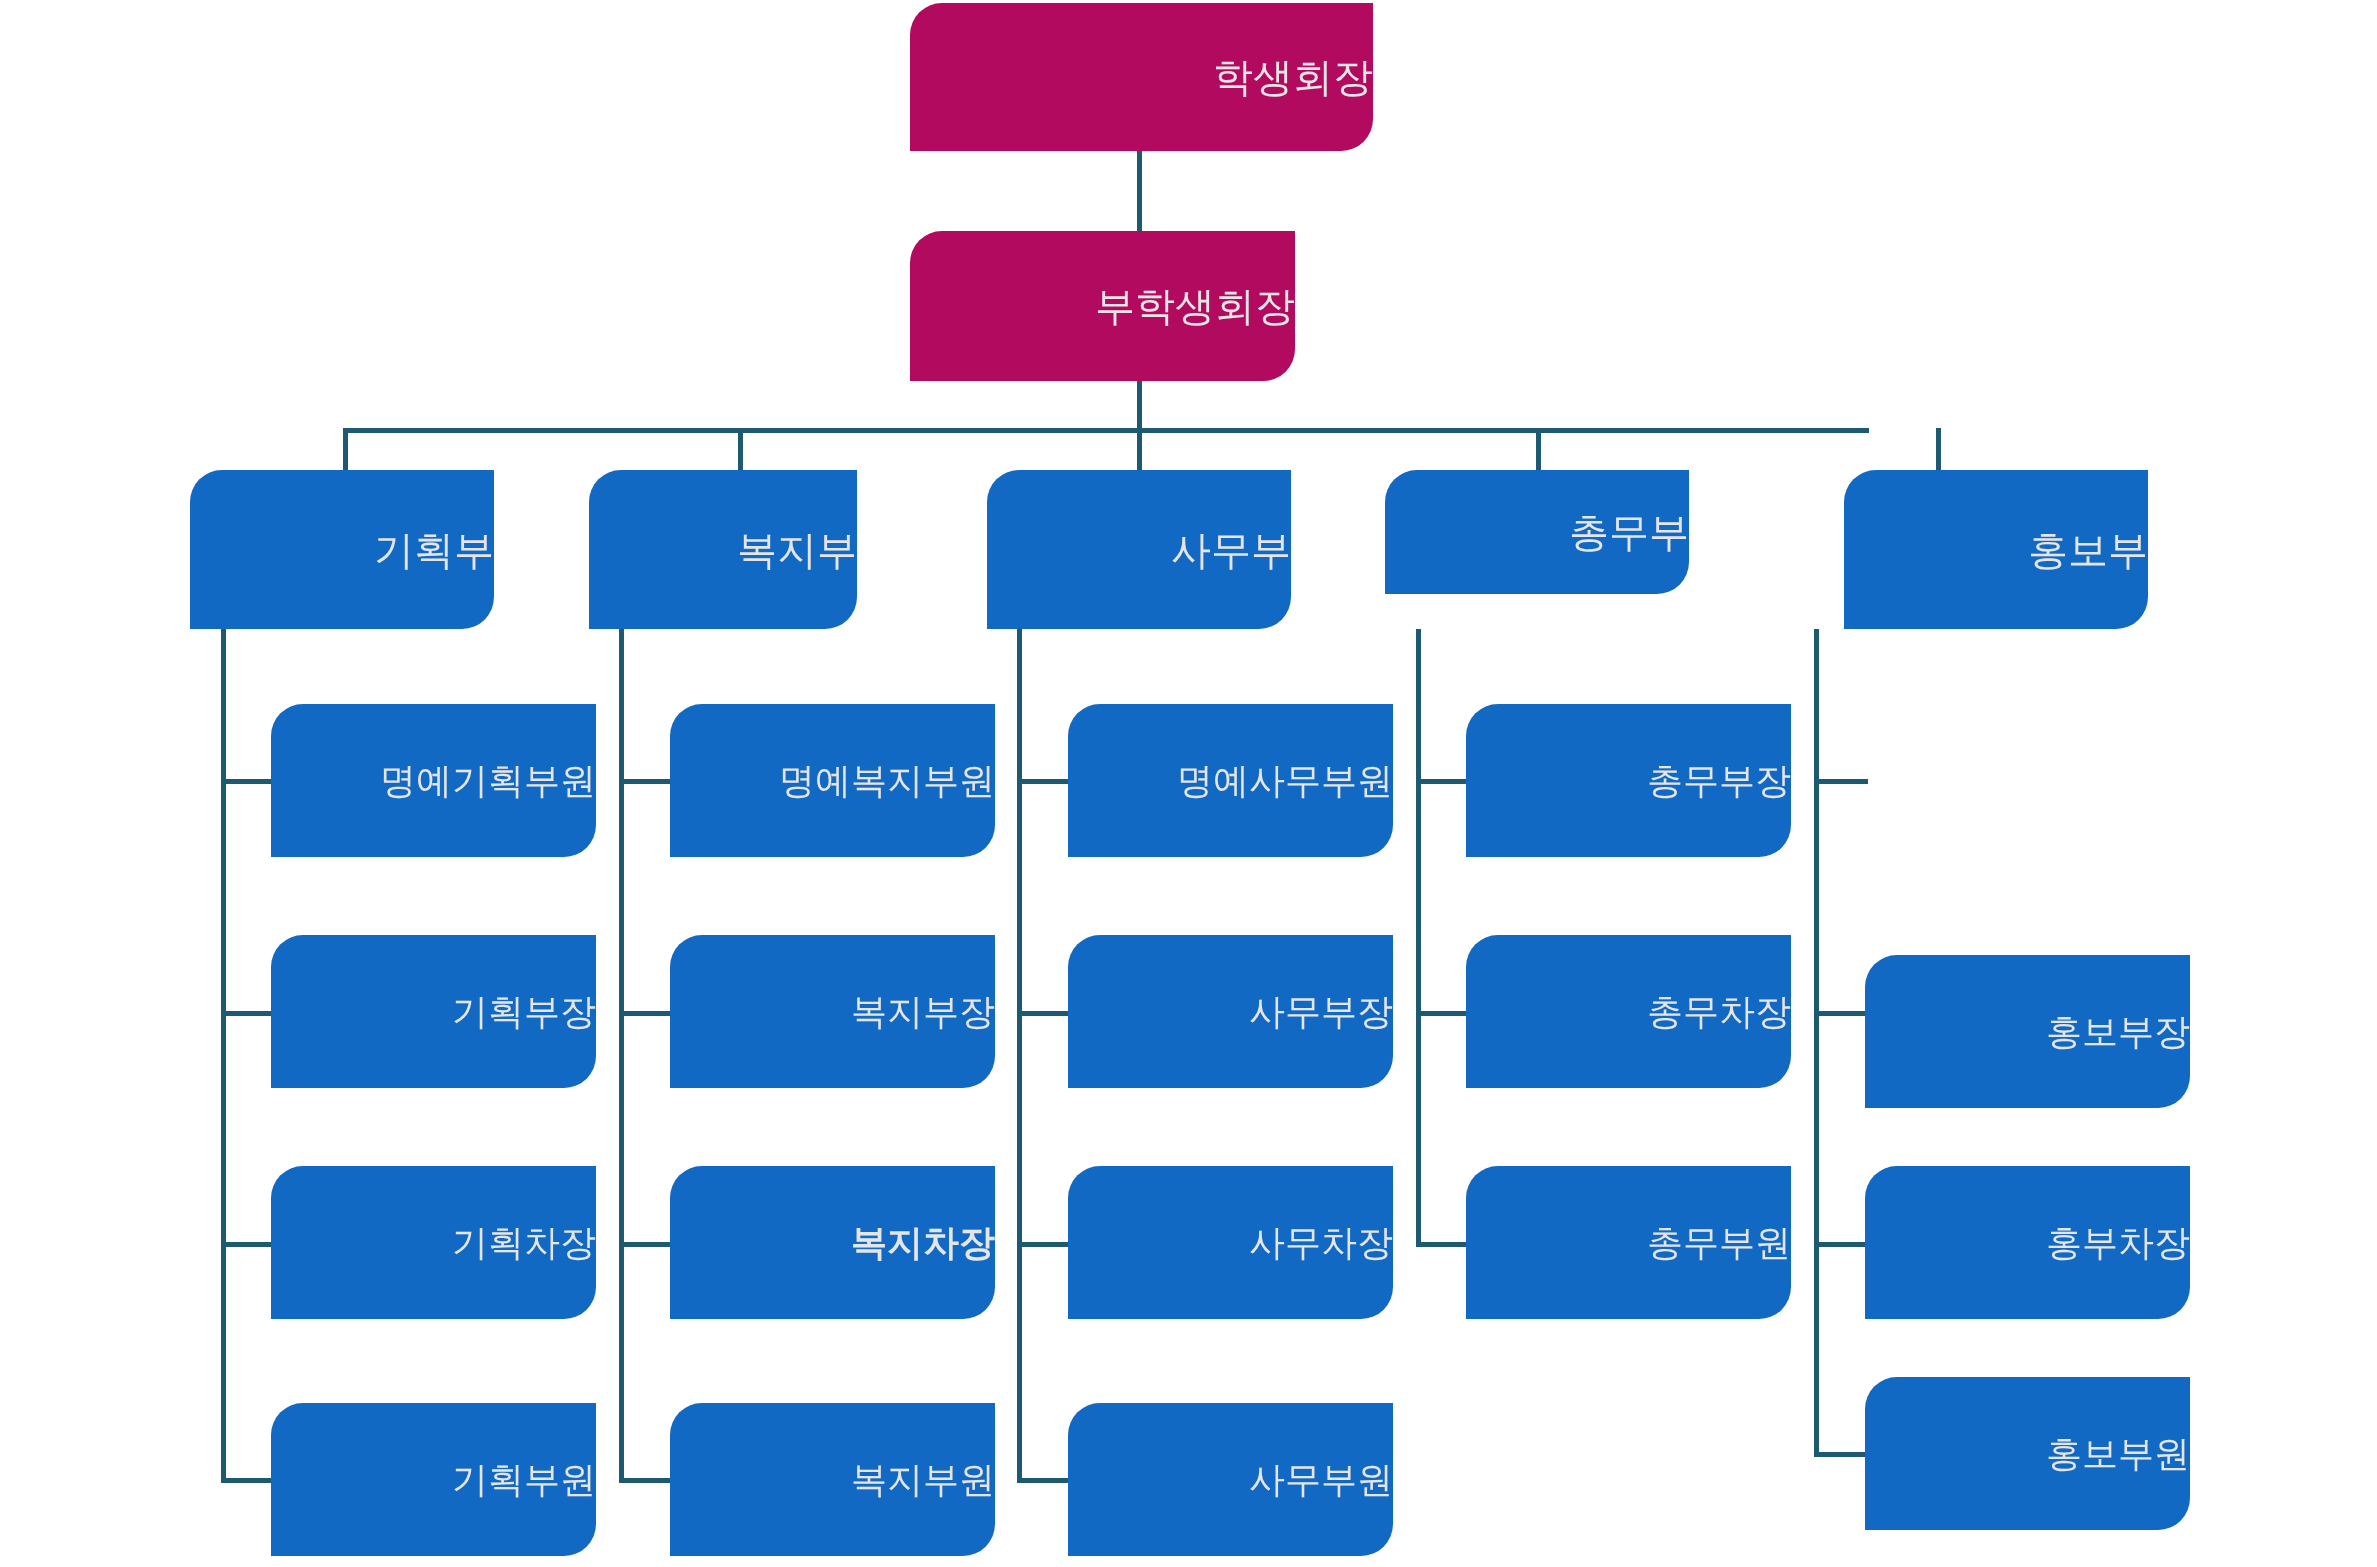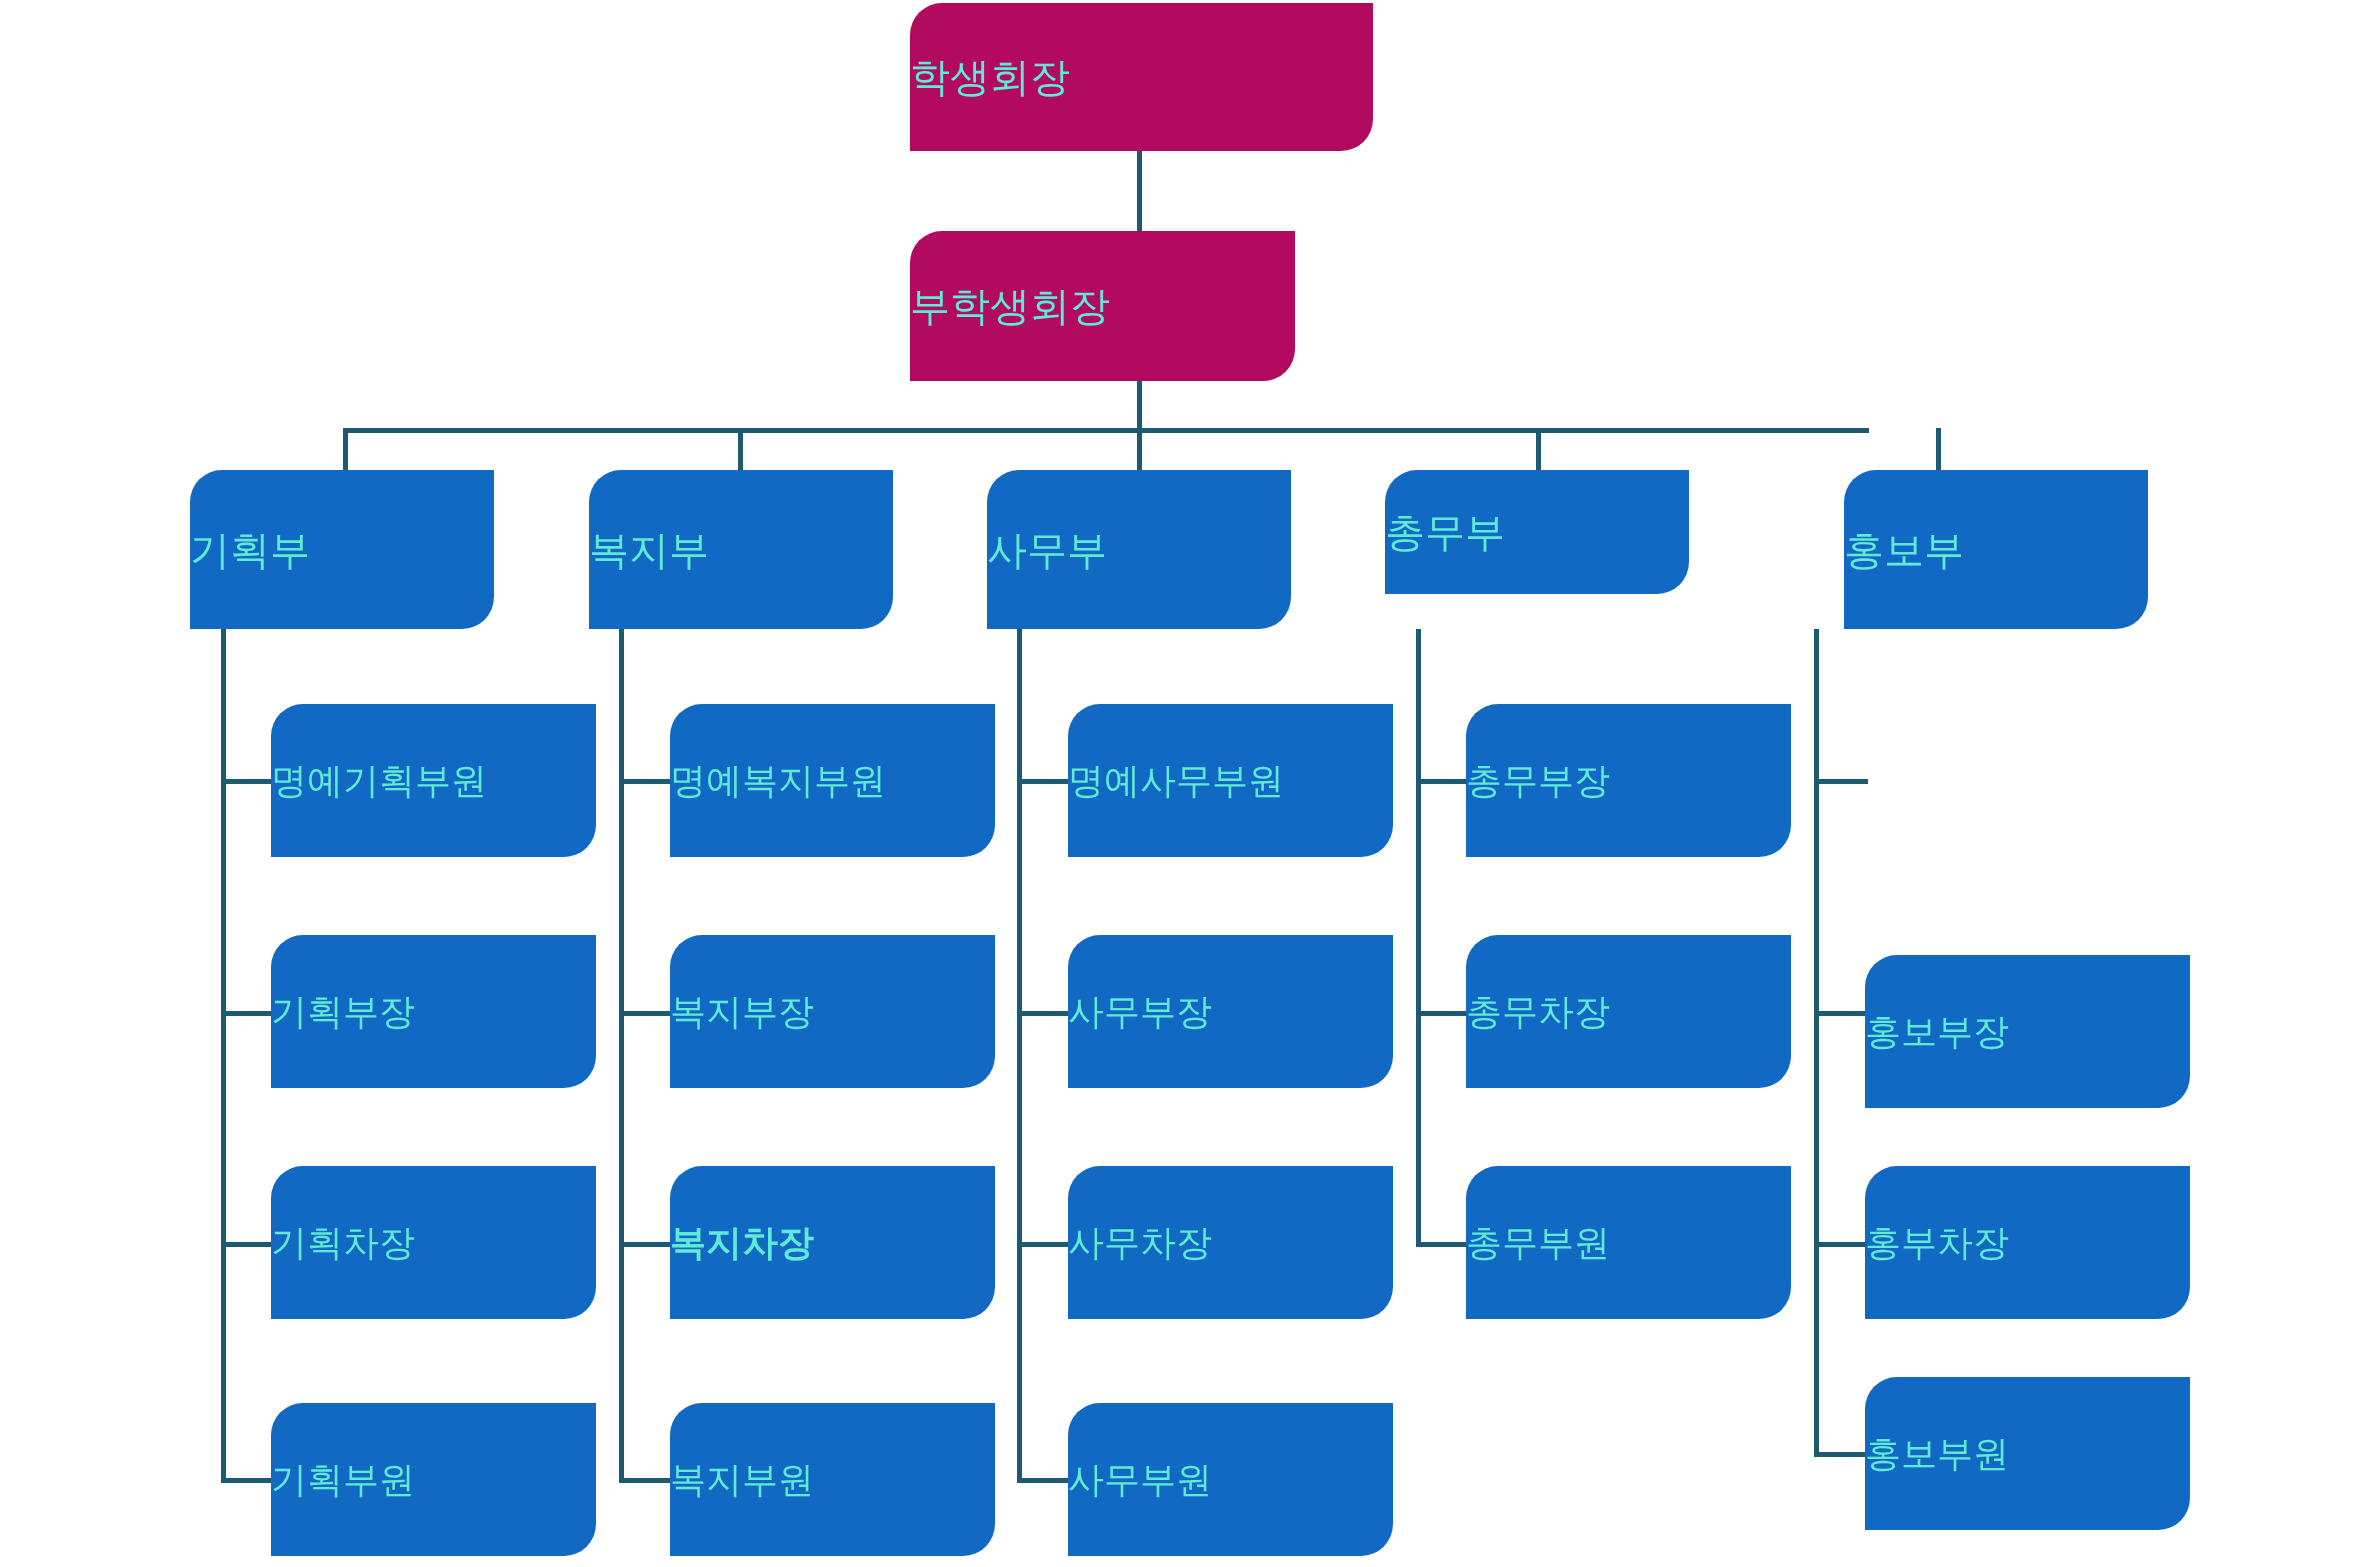--- a/index.html
+++ b/index.html
@@ -16,23 +16,23 @@
     width: 2377px;
     height: 1568px;
     background: #ffffff;
     overflow: hidden;
   }
   
   .node {
     position: absolute;
     display: flex;
     align-items: center;
-    justify-content: flex-start;
+    justify-content: flex-end;
     box-sizing: border-box;
-    color: #5eead4;
+    color: #e5e5e5;
     text-align: center;
     line-height: 1.15;
     white-space: nowrap;
     border-radius: 32px 0 32px 0;
     z-index: 5;
   }
   .node.exec {
     background: #b20a5e;
     font-size: 40px;
   }
@@ -74,21 +74,21 @@
 
   <div class="conn v" style="left:343px; top:428px; width:5px; height:42px;"></div>
   <div class="conn v" style="left:738px; top:428px; width:5px; height:42px;"></div>
   <div class="conn v" style="left:1137px; top:428px; width:5px; height:42px;"></div>
   <div class="conn v" style="left:1536px; top:428px; width:5px; height:42px;"></div>
   <div class="conn v" style="left:1936px; top:428px; width:5px; height:42px;"></div>
 
   <div class="node dept" style="left:190px; top:470px; width:304px; height:159px;">
     <span>기획부</span>
   </div>
-  <div class="node dept" style="left:589px; top:470px; width:304px; height:159px;">
+  <div class="node dept" style="left:589px; top:470px; width:268px; height:159px;">
     <span>복지부</span>
   </div>
   <div class="node dept" style="left:987px; top:470px; width:304px; height:159px;">
     <span>사무부</span>
   </div>
   <div class="node dept" style="left:1385px; top:470px; width:304px; height:124px;">
     <span>총무부</span>
   </div>
   <div class="node dept" style="left:1844px; top:470px; width:304px; height:159px;">
     <span>홍보부</span>

